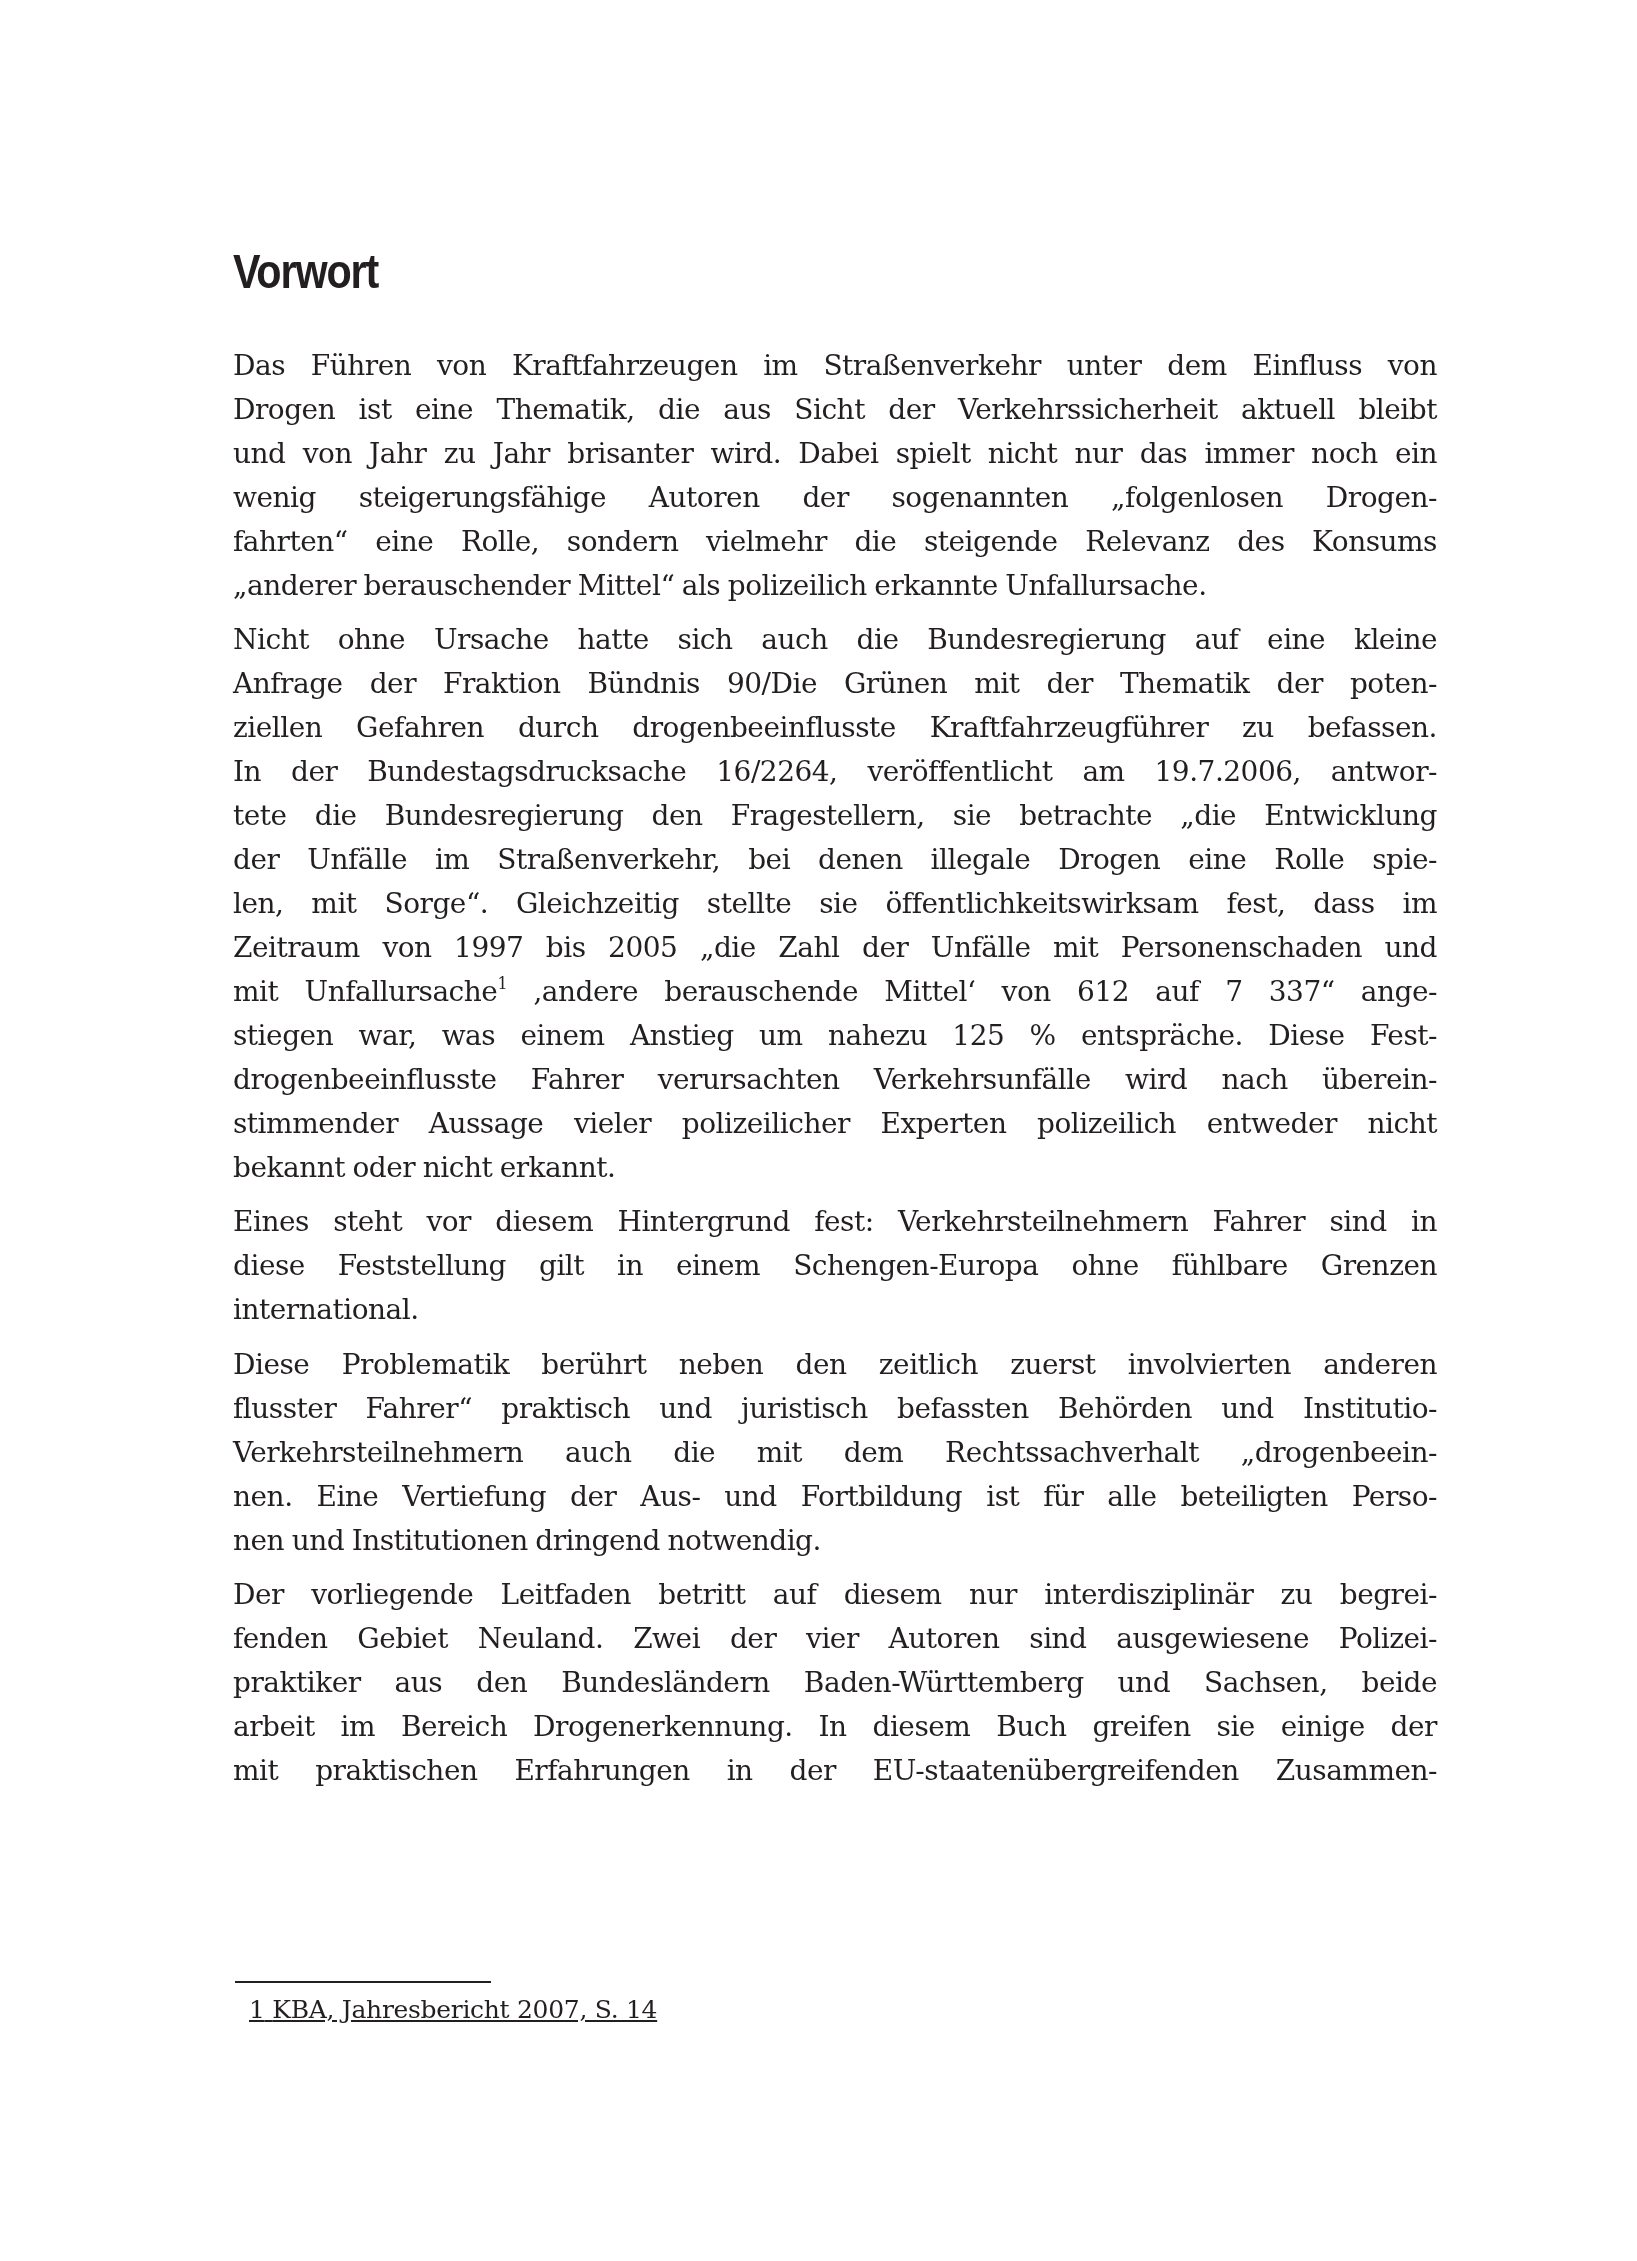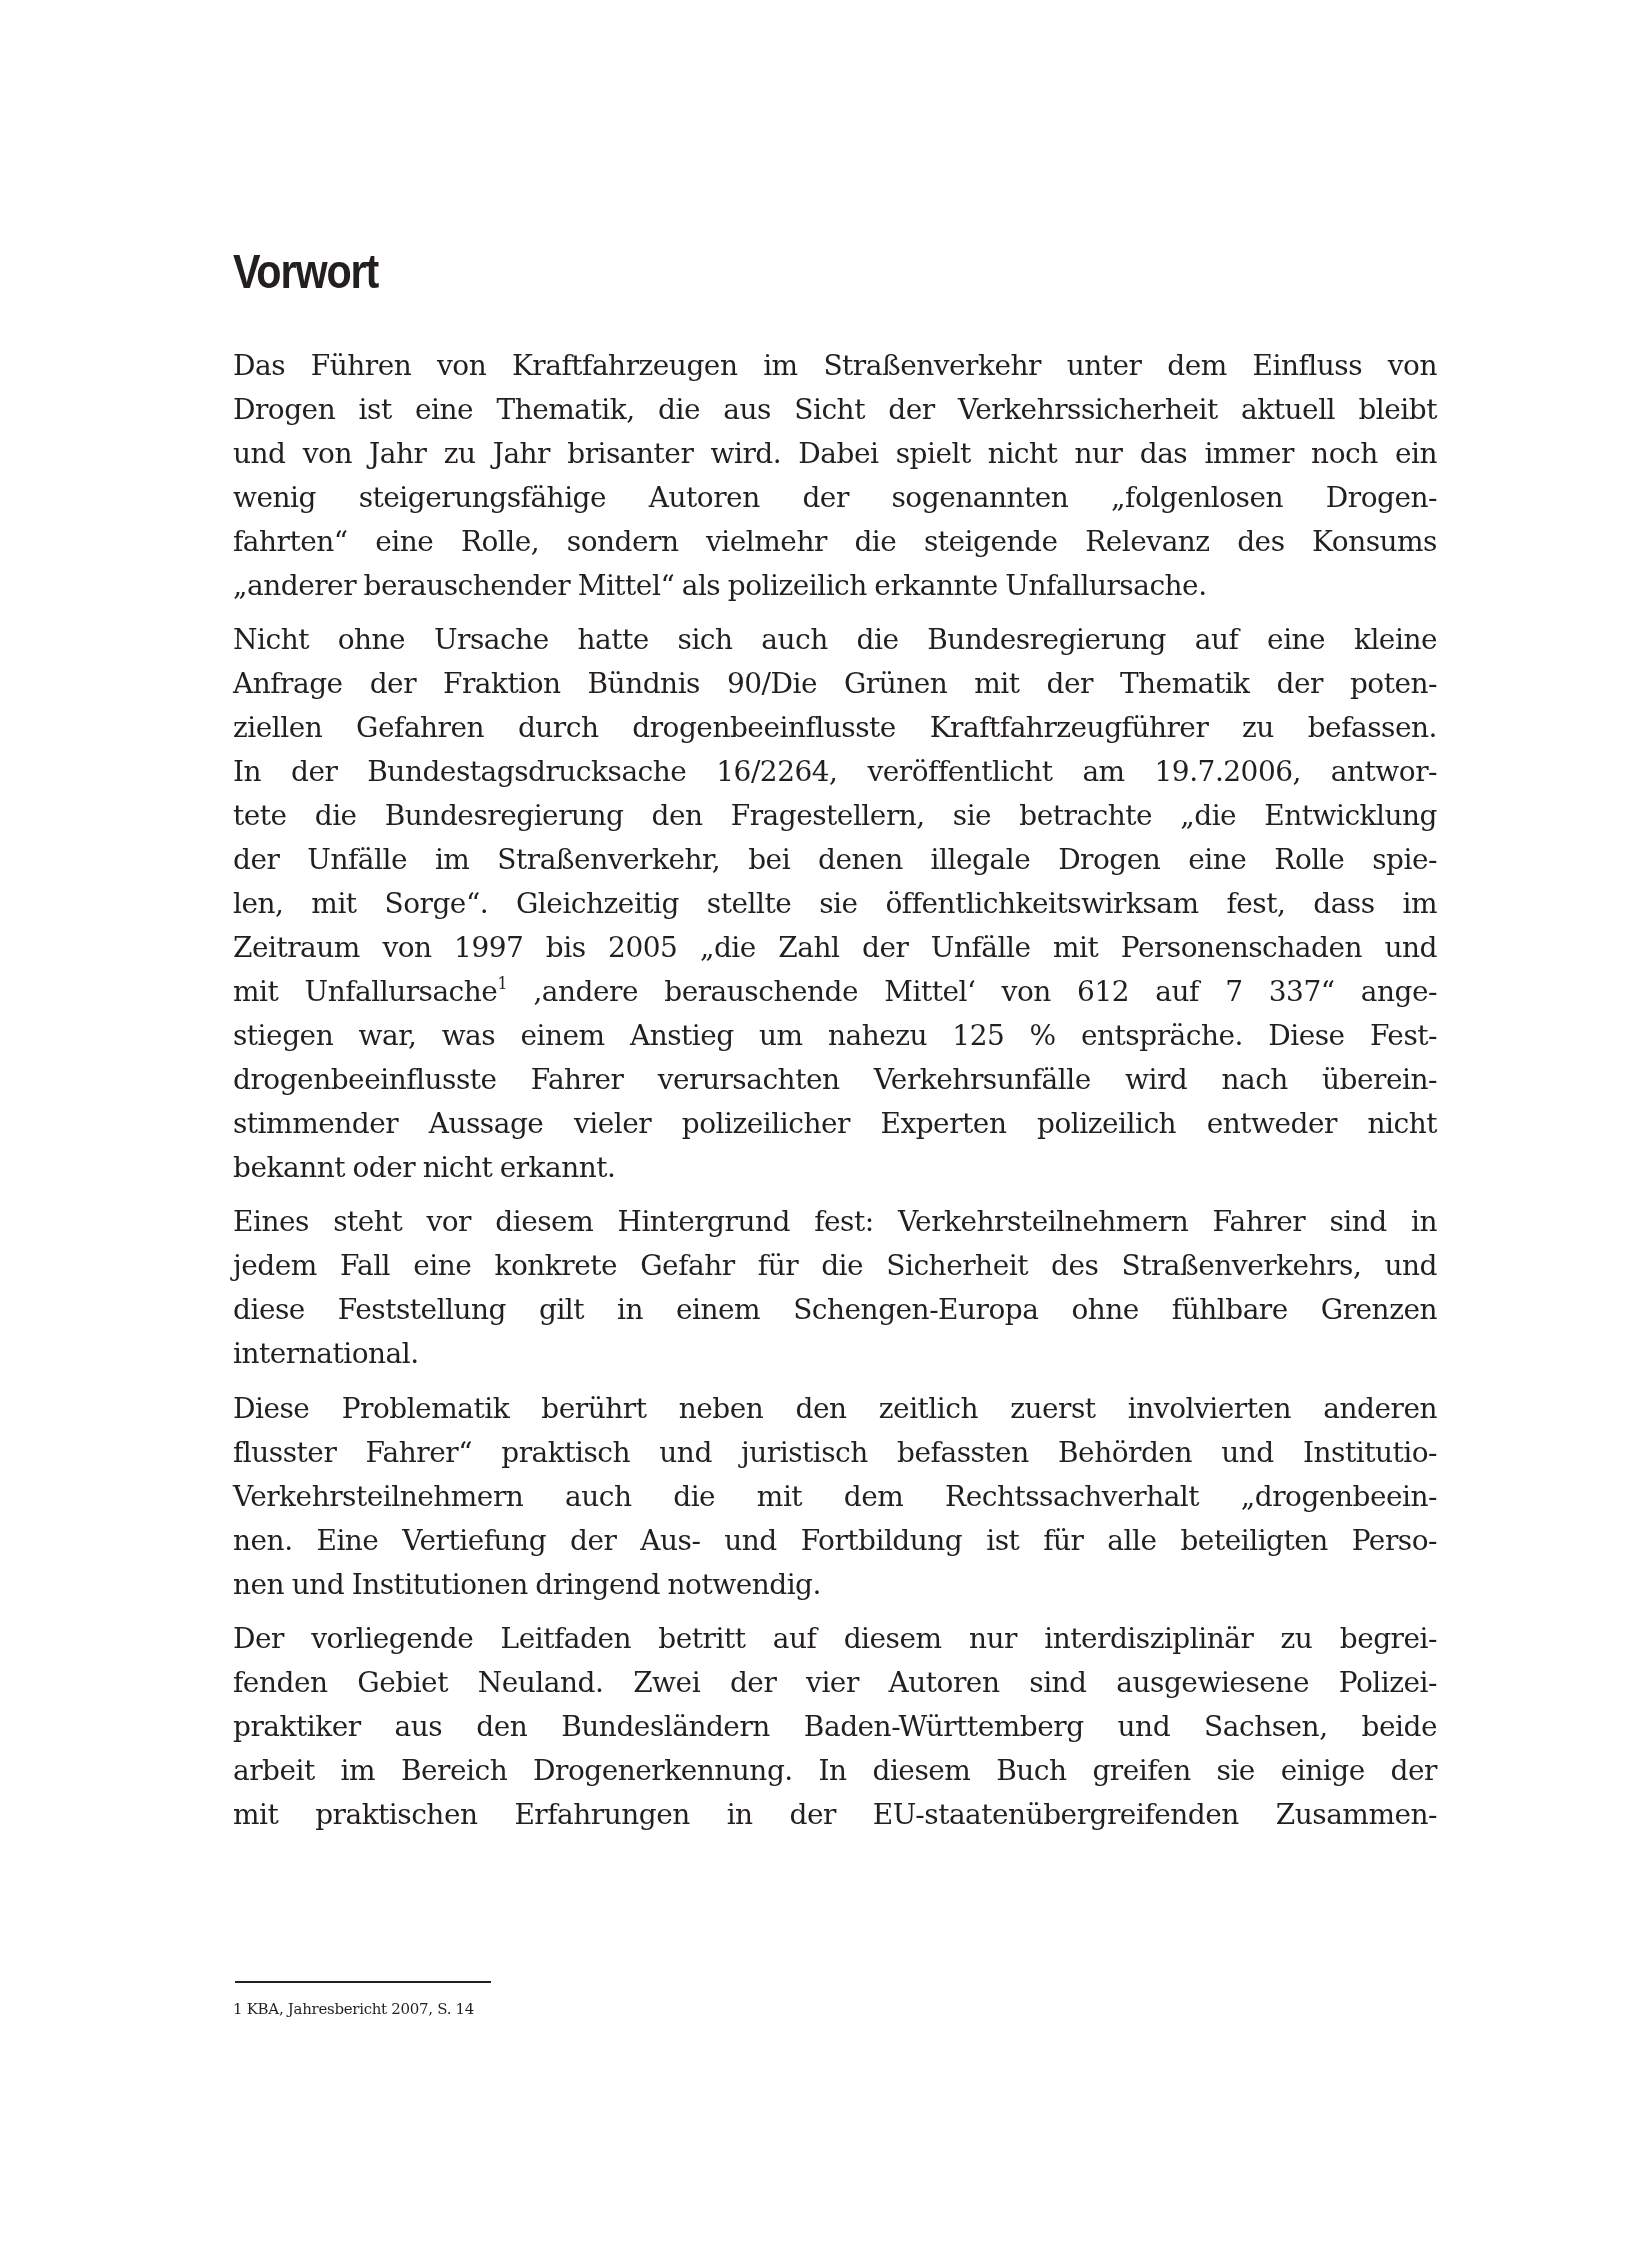--- a/index.html
+++ b/index.html
@@ -17,22 +17,22 @@
   .line {
     display: block; height: 44px; line-height: 44px;
     font-family: "DejaVu Serif", serif; font-size: 28px;
     white-space: nowrap; text-align: justify; text-align-last: justify;
     letter-spacing: -0.5px; word-spacing: -0.9px;
   }
   .line.last { text-align-last: left; }
   .sup { font-size: 16px; vertical-align: 12px; line-height: 0; }
   .fn-rule { position: absolute; left: 1.7px; top: 1981px; width: 256px; height: 1.7px; background: #231f20; }
   .footnote {
-    position: absolute; left: 0; top: 1995px;
-    font-family: "DejaVu Serif", serif; font-size: 15px; line-height: 29px; letter-spacing: -0.3px;
+    position: absolute; left: 16px; top: 1995px;
+    font-family: "DejaVu Serif", serif; font-size: 25px; line-height: 29px; letter-spacing: -0.3px; text-decoration: underline;
   }
 </style>
 </head>
 <body>
 
 <div class="page">
   <h1 class="title">Vorwort</h1>
 
   <div class="body">
 
@@ -56,21 +56,20 @@
       <span class="line">Zeitraum von 1997 bis 2005 „die Zahl der Unfälle mit Personenschaden und</span>
       <span class="line"><span>mit Unfallursache</span><sup class="sup">1</sup><span> ‚andere berauschende Mittel‘  von 612 auf 7 337“ ange-</span></span>
       <span class="line">stiegen war, was einem Anstieg um nahezu 125 % entspräche. Diese Fest-</span>
       <span class="line">drogenbeeinflusste Fahrer verursachten Verkehrsunfälle wird nach überein-</span>
       <span class="line">stimmender Aussage vieler polizeilicher Experten polizeilich entweder nicht</span>
       <span class="line last">bekannt oder nicht erkannt.</span>
     </p>
 
     <p class="para">
       <span class="line">Eines steht vor diesem Hintergrund fest: Verkehrsteilnehmern Fahrer sind in</span>
-      <span class="line">jedem Fall eine konkrete Gefahr für die Sicherheit des Straßenverkehrs, und</span>
       <span class="line">diese Feststellung gilt in einem Schengen-Europa ohne fühlbare Grenzen</span>
       <span class="line last">international.</span>
     </p>
 
     <p class="para">
       <span class="line">Diese Problematik berührt neben den zeitlich zuerst involvierten anderen</span>
       <span class="line">flusster Fahrer“ praktisch und juristisch befassten Behörden und Institutio-</span>
       <span class="line">Verkehrsteilnehmern auch die mit dem Rechtssachverhalt „drogenbeein-</span>
       <span class="line">nen. Eine Vertiefung der Aus- und Fortbildung ist für alle beteiligten Perso-</span>
       <span class="line last">nen und Institutionen dringend notwendig.</span>

